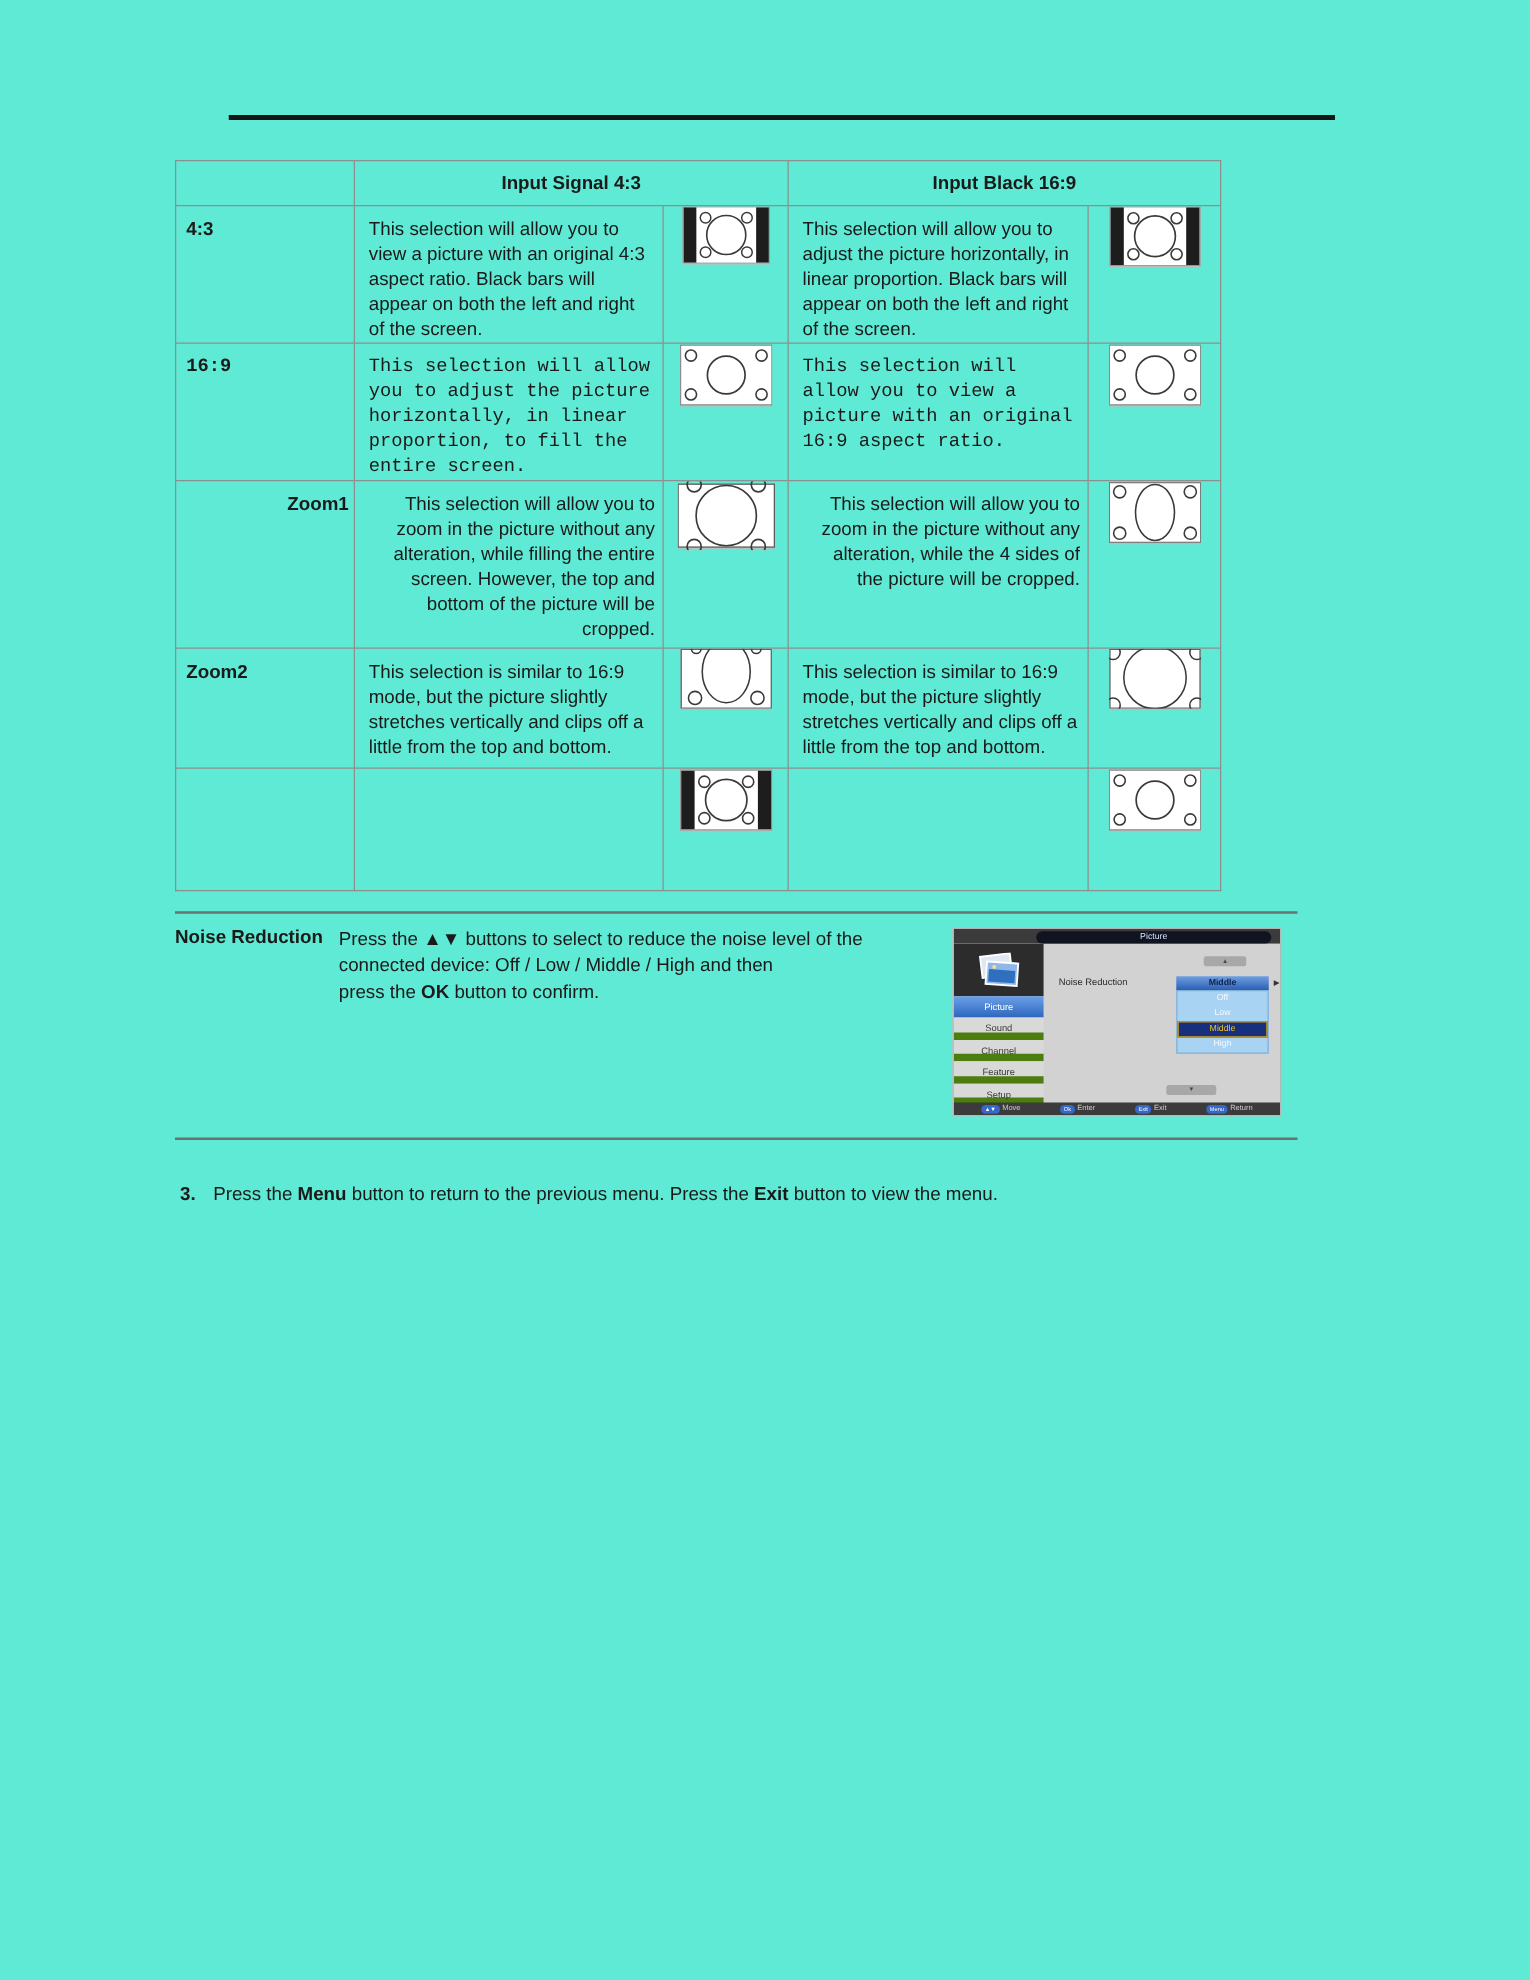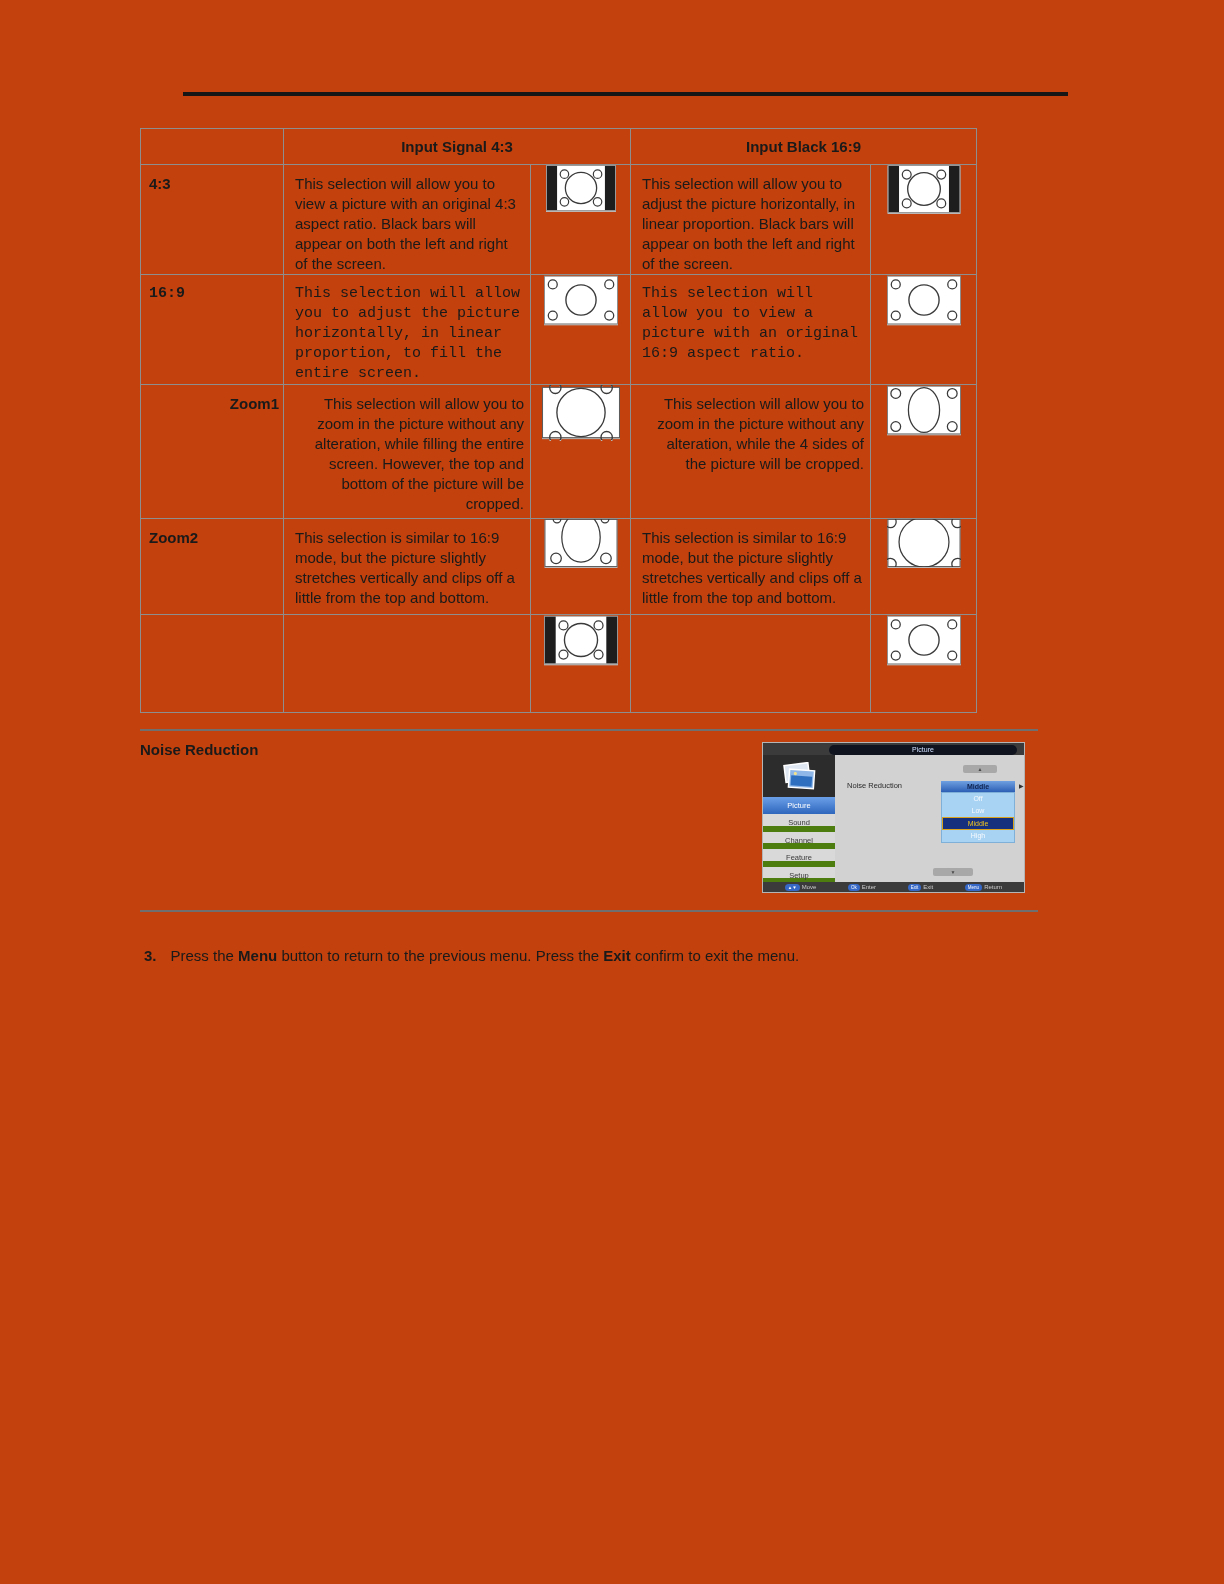--- a/index.html
+++ b/index.html
@@ -1,18 +1,18 @@
 <!DOCTYPE html>
 <html><head>
 <meta charset="utf-8">
 <style>
   * { margin:0; padding:0; box-sizing:border-box; }
   html,body { background:#ffffff; }
   .page {
-    position:relative; width:1224px; height:1584px; background:#c2410c;
+    position:relative; width:1224px; height:1584px; background:#5eead4;
     font-family:"Liberation Sans", sans-serif; color:#1a1a1a; margin:0 auto;
     overflow:hidden;
   }
   .top-rule { position:absolute; left:183px; top:92px; width:885px; height:4px; background:#161616; }
 
   
   table.aspect { position:absolute; left:140px; top:128px; width:836px; border-collapse:collapse; table-layout:fixed; }
   table.aspect td, table.aspect th { border:1px solid #8e8e8e; vertical-align:top; }
   table.aspect th { font-size:15px; font-weight:bold; text-align:center; vertical-align:middle; }
   td.mode-label { font-weight:bold; font-size:15px; padding:10px 4px 0 8px; }
@@ -194,20 +194,25 @@
       <td class="mode-icon"><svg width="74" height="50" class="icon-shadow">
               <use href="#sym-full"></use>
             </svg></td>
     </tr>
   </tbody>
     </table>
 
   <div class="sec-rule" style="top:729px"></div>
 
   <div class="nr-label">Noise Reduction</div>
+  <div class="nr-text">
+    <span>Press the ▲▼ buttons to select to reduce the noise level of the</span><br>
+    <span>connected device: Off / Low / Middle / High and then</span><br>
+    <span>press the </span><span class="b">OK</span><span> button to confirm.</span>
+  </div>
 
   <div class="tv">
     <div class="tv-topbar">
       <div class="tv-titlepill">Picture</div>
     </div>
 
     <div class="tv-sidebar">
       <div class="tv-iconbox">
         <svg width="38" height="28" viewBox="0 0 38 28">
           <g transform="rotate(-7 17 11)">
@@ -257,16 +262,16 @@
       <div class="tv-hint">
         <span class="key">Menu</span>
         <span class="lbl">Return</span>
       </div>
     </div>
   </div>
 
   <div class="sec-rule" style="top:910px"></div>
 
   <div class="step3">
-    <span class="num">3.</span><span>Press the </span><span class="b">Menu</span><span> button to return to the previous menu. Press the </span><span class="b">Exit</span><span>  confirm to exit the menu.</span>
+    <span class="num">3.</span><span>Press the </span><span class="b">Menu</span><span> button to return to the previous menu. Press the </span><span class="b">Exit</span><span>  button to view the menu.</span>
   </div>
 
 </div>
 
 </body></html>

